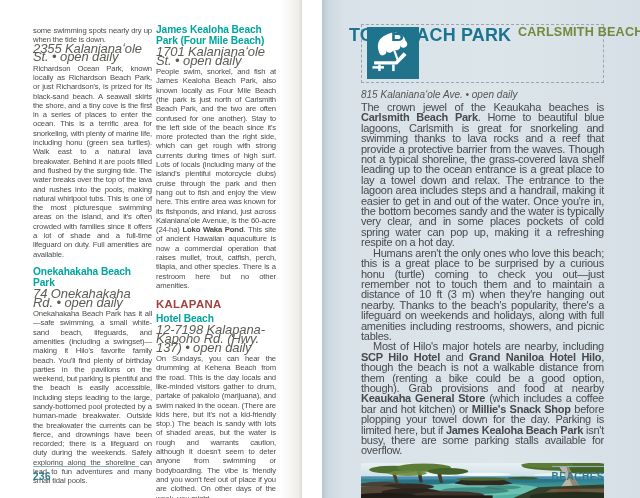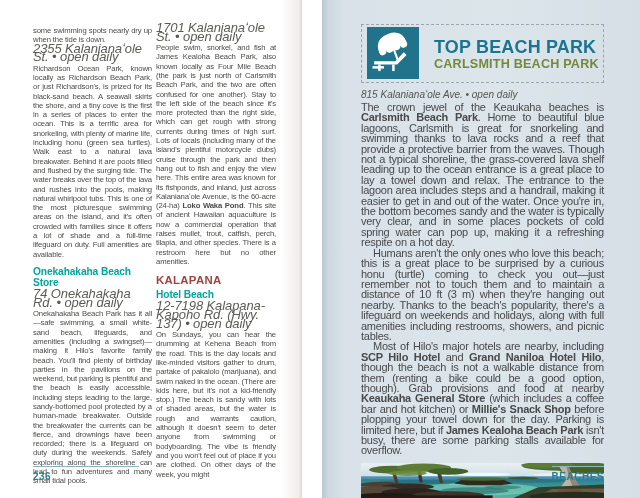--- a/index.html
+++ b/index.html
@@ -50,21 +50,21 @@
   .rcontent {
     position:absolute; left:39px; top:24px; width:243px; height:438px;
     display:flex; flex-direction:column;
   }
   .banner { position:relative; height:57px; border:1px dashed #9aa6ad; flex:none; }
   .banner-icon {
     position:absolute; left:5px; top:2px; width:52px; height:52px;
     background:#20738b; display:flex; align-items:center; justify-content:center;
   }
   .banner-text {
-    margin-left:72px; height:100%; display:flex; flex-direction:column;
+    margin-left:72px; height:100%; display:flex; flex-direction:row;
     justify-content:center; gap:1px;
   }
   .banner-title {
     font-size:18.5px; line-height:19px; font-weight:bold; color:#1b7591;
     letter-spacing:0.2px; transform:scaleX(0.97); transform-origin:left center; white-space:nowrap;
   }
   .banner-subtitle {
     font-size:13px; line-height:14px; font-weight:bold; color:#75893c;
     letter-spacing:0.2px; transform:scaleX(0.97); transform-origin:left center; white-space:nowrap;
   }
@@ -89,28 +89,29 @@
 
     <div class="col col1">
       <p class="body cont">some swimming spots nearly dry up when the tide is down.</p>
 
       <div>
         <p class="addr">2355 Kalanianaʻole St. • open daily</p>
         <p class="body">Richardson Ocean Park, known locally as Richardson Beach Park, or just Richardson's, is prized for its black-sand beach. A seawall skirts the shore, and a tiny cove is the first in a series of places to enter the ocean. This is a terrific area for snorkeling, with plenty of marine life, including honu (green sea turtles). Walk east to a natural lava breakwater. Behind it are pools filled and flushed by the surging tide. The water breaks over the top of the lava and rushes into the pools, making natural whirlpool tubs. This is one of the most picturesque swimming areas on the island, and it's often crowded with families since it offers a lot of shade and a full-time lifeguard on duty. Full amenities are available.</p>
       </div>
 
       <div>
-        <h3 class="sec">Onekahakaha Beach Store</h3>
+        <h3 class="sec">Onekahakaha Beach Park</h3>
         <p class="addr">74 Onekahakaha Rd. • open daily</p>
         <p class="body">Onekahakaha Beach Park has it all—safe swimming, a small white-sand beach, lifeguards, and amenities (including a swingset)—making it Hilo's favorite family beach. You'll find plenty of birthday parties in the pavilions on the weekend, but parking is plentiful and the beach is easily accessible, including steps leading to the large, sandy-bottomed pool protected by a human-made breakwater. Outside the breakwater the currents can be fierce, and drownings have been recorded; there is a lifeguard on duty during the weekends. Safely exploring along the shoreline can lead to fun adventures and many small tidal pools.</p>
       </div>
     </div>
 
     <div class="col col2">
       <div>
+        <h3 class="sec" style="margin-top:0;">James Kealoha Beach Park (Four Mile Beach)</h3>
         <p class="addr">1701 Kalanianaʻole St. • open daily</p>
         <p class="body"><span>People swim, snorkel, and fish at James Kealoha Beach Park, also known locally as Four Mile Beach (the park is just north of Carlsmith Beach Park, and the two are often confused for one another). Stay to the left side of the beach since it's more protected than the right side, which can get rough with strong currents during times of high surf. Lots of locals (including many of the island's plentiful motorcycle clubs) cruise through the park and then hang out to fish and enjoy the view here. This entire area was known for its fishponds, and inland, just across Kalanianaʻole Avenue, is the 60-acre (24-ha) </span><span style="font-weight: bold;">Loko Waka Pond</span><span>. This site of ancient Hawaiian aquaculture is now a commercial operation that raises mullet, trout, catfish, perch, tilapia, and other species. There is a restroom here but no other amenities.</span></p>
       </div>
 
       <h2 class="region">KALAPANA</h2>
 
       <div>
         <h3 class="sec sub">Hotel Beach</h3>
         <p class="addr">12-7198 Kalapana-Kapoho Rd. (Hwy. 137) • open daily</p>
         <p class="body">On Sundays, you can hear the drumming at Kehena Beach from the road. This is the day locals and like-minded visitors gather to drum, partake of pakalolo (marijuana), and swim naked in the ocean. (There are kids here, but it's not a kid-friendly stop.) The beach is sandy with lots of shaded areas, but the water is rough and warrants caution, although it doesn't seem to deter anyone from swimming or bodyboarding. The vibe is friendly and you won't feel out of place if you are clothed. On other days of the week, you might</p>

